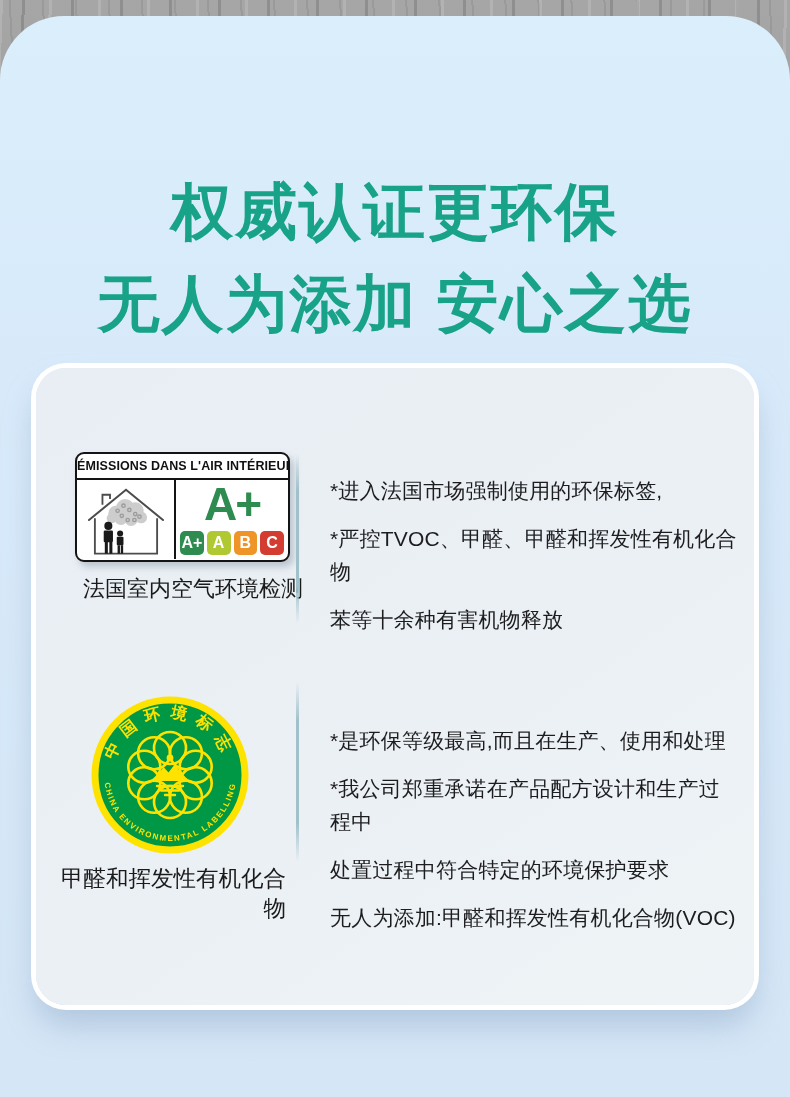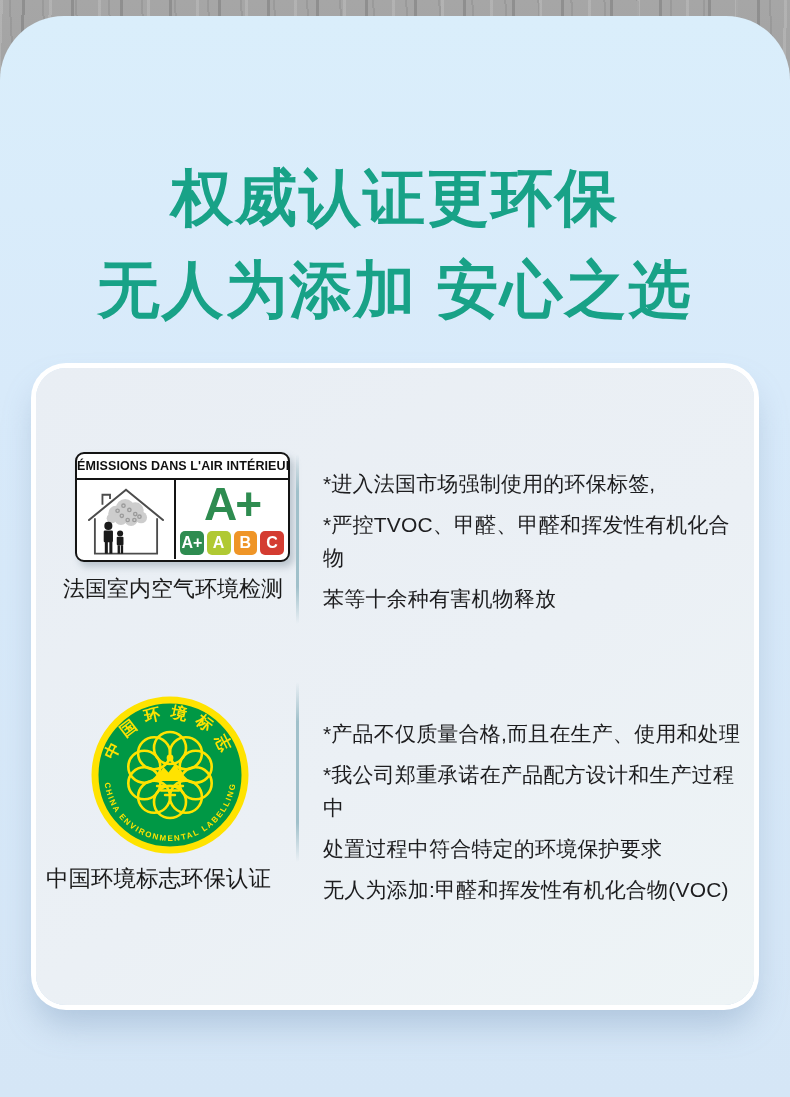--- a/index.html
+++ b/index.html
@@ -17,21 +17,21 @@
       linear-gradient(180deg,#a6a6a6,#7e7e7e);
   }
   
   .panel{
     position:absolute;left:0;right:0;top:16px;bottom:0;
     border-radius:64px 64px 0 0;
     background:linear-gradient(180deg,#daeefb 0%,#d8eafa 35%,#d5e6f6 100%);
   }
   
   .headline{
-    position:absolute;left:0;right:0;top:136px;
+    position:absolute;left:0;right:0;top:150px;
     text-align:center;color:#18a287;
     font-size:62px;line-height:92px;font-weight:800;letter-spacing:2px;
   }
   
   .card{
     position:absolute;left:36px;top:352px;width:718px;height:637px;
     border-radius:30px;
     background:linear-gradient(145deg,#e9eef4 0%,#ebf0f5 55%,#eef4f6 100%);
     box-shadow:0 0 0 5px #ffffff, 0 20px 32px rgba(120,150,185,.40);
   }
@@ -58,35 +58,35 @@
   .chip{
     flex:1;height:24px;line-height:24px;border-radius:5px;text-align:center;
     color:#fff;font-weight:bold;font-size:16px;
   }
   .chip-aplus{background:#2e8c50;}
   .chip-a{background:#b0c933;}
   .chip-b{background:#ef9527;}
   .chip-c{background:#d43c31;}
   
   .caption{
-    position:absolute;text-align:left;color:#1a1a1a;
+    position:absolute;text-align:right;color:#1a1a1a;
     font-size:22px;line-height:30px;font-weight:500;
   }
   .caption1{left:27px;top:206px;width:240px;}
   .caption2{left:10px;top:496px;width:240px;font-size:22.5px;}
   
   .vdiv{
     position:absolute;left:260px;width:3px;border-radius:2px;
     background:linear-gradient(180deg, rgba(160,192,202,0) 0%, #a0c0ca 22%, #a0c0ca 78%, rgba(160,192,202,0) 100%);
   }
   .vdiv1{top:86px;height:170px;}
   .vdiv2{top:314px;height:180px;}
   
   .points{position:absolute;left:279px;width:440px;color:#1d1d1f;}
-  .points p{margin:8px;font-size:21px;line-height:33px;font-weight:500;letter-spacing:.2px;}
+  .points p{margin:15px;font-size:21px;line-height:33px;font-weight:500;letter-spacing:.2px;}
   .points1{top:91px;}
   .points2{top:341px;}
   
   .cn-logo{position:absolute;left:54px;top:327px;width:160px;height:160px;}
 </style>
 </head>
 <body>
 
 <div class="wood"></div>
 
@@ -190,25 +190,25 @@
         <circle cx="80" cy="63" r="3.4" fill="#ffe300"></circle>
         <path d="M 64 86 L 73.5 72 L 78.5 77.5 L 85 69 L 96 86 Z" fill="#ffe300"></path>
         <g stroke="#ffe300" stroke-width="2.4" stroke-linecap="round">
           <line x1="67" y1="91" x2="93" y2="91"></line>
           <line x1="71" y1="95.5" x2="89" y2="95.5"></line>
           <line x1="75" y1="100" x2="85" y2="100"></line>
         </g>
       </g>
     </svg>
 
-    <div class="caption caption2">中国环境标志环保认证</div>
+    <div class="caption caption2">甲醛和挥发性有机化合物</div>
 
     <div class="vdiv vdiv2"></div>
 
     <div class="points points2">
-      <p>*产品不仅质量合格,而且在生产、使用和处理</p>
+      <p>*是环保等级最高,而且在生产、使用和处理</p>
       <p>*我公司郑重承诺在产品配方设计和生产过程中</p>
       <p>处置过程中符合特定的环境保护要求</p>
       <p>无人为添加:甲醛和挥发性有机化合物(VOC)</p>
     </div>
 
   </div>
 </div>
 
 </body></html>

